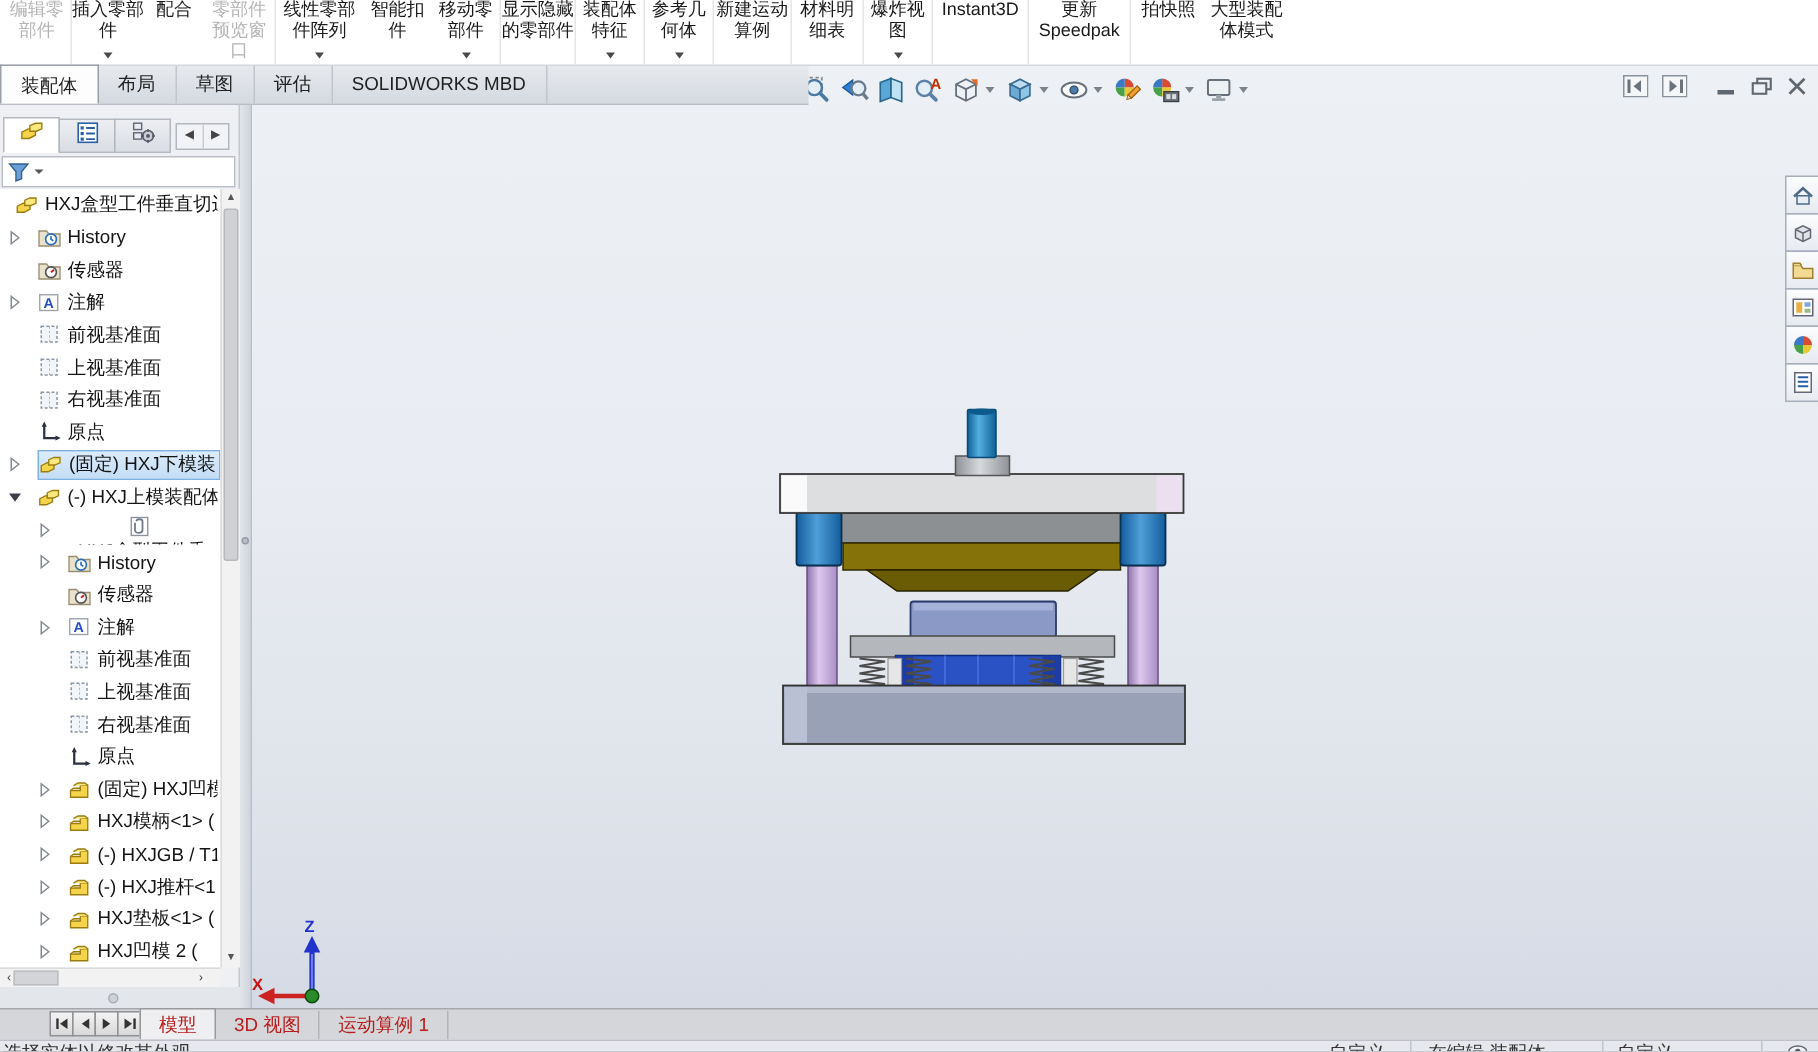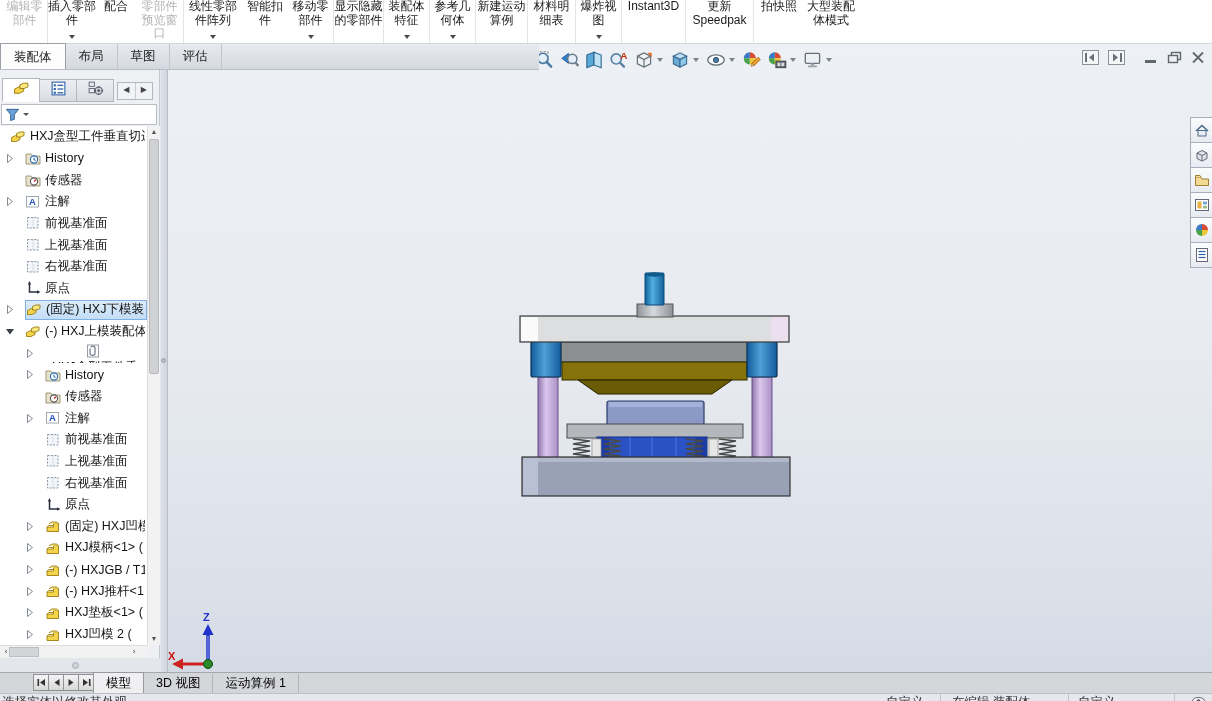--- a/index.html
+++ b/index.html
@@ -85,21 +85,21 @@
   #splitter .grip{position:absolute;left:1px;top:288px;width:5px;height:5px;border-radius:50%;
                   background:#b9bec8;border:1px solid #979ca6;box-sizing:border-box;}
 
   
   #motionbar{position:absolute;left:0;top:672px;width:1212px;height:21px;background:#d5d6d9;
              border-top:1px solid #a6a8ac;display:flex;align-items:flex-end;box-sizing:border-box;}
   #navbtns{display:flex;margin-left:33px;margin-bottom:2px;}
   .navbtn{width:14px;height:15px;border:1px solid #8f9296;background:linear-gradient(#f4f4f4,#d8d8d8);
           margin-right:-1px;display:flex;align-items:center;justify-content:center;}
   .navbtn svg{width:9px;height:9px;display:block;}
-  .mtab{height:19px;line-height:19px;padding:0 12px;font-size:12.5px;color:#000000;border-right:1px solid #b2b4b8;white-space:nowrap;}
+  .mtab{height:19px;line-height:19px;padding:0 12px;font-size:12.5px;color:#b91c1c;border-right:1px solid #b2b4b8;white-space:nowrap;}
   .mtab.active{background:#efeff1;border:1px solid #97999d;border-bottom:none;height:20px;line-height:20px;}
   .mtab:first-of-type{margin-left:8px;}
 
   
   #statusbar{position:absolute;left:0;top:693px;width:1212px;height:8px;background:#e6e8ed;
              border-top:1px solid #bcc0c8;overflow:hidden;box-sizing:border-box;}
   .status-text{position:absolute;top:1px;font-size:12.5px;line-height:15px;color:#333;white-space:nowrap;}
   .status-div{position:absolute;top:0;width:1px;height:8px;background:#c0c4cc;}
 
   
@@ -452,20 +452,21 @@
       <div class="ribbon-btn" style="width: 54px;">
         <span>大型装配体模式</span>
       </div>
     </div>
 
   <div id="tabstrip">
       <div class="cmdtab active">装配体</div>
       <div class="cmdtab">布局</div>
       <div class="cmdtab">草图</div>
       <div class="cmdtab">评估</div>
+      <div class="cmdtab">SOLIDWORKS MBD</div>
     </div>
 
   <div id="panel">
     <div id="paneltabs">
         <div class="ptab active">
           <span><svg viewBox="0 0 16 16">
               <path d="M1.5 8.5 L5.5 6.5 H10 V10.5 L6 12.5 H1.5 Z" fill="#f3d44a" stroke="#9c7c10" stroke-width="0.9"></path>
               <path d="M6.5 4.5 L10 3 H14 V6.5 L10.5 8 H6.5 Z" fill="#f9e87e" stroke="#9c7c10" stroke-width="0.9"></path>
             </svg></span>
         </div>

